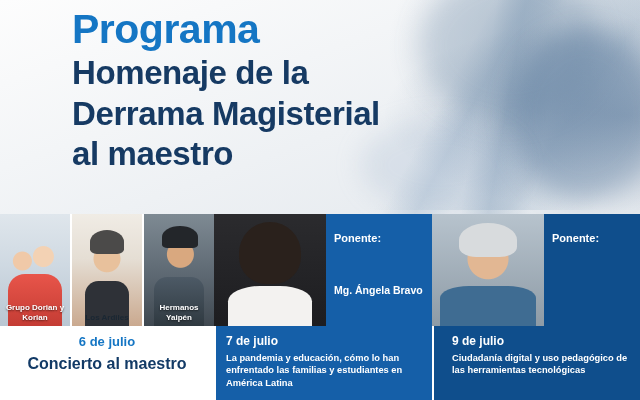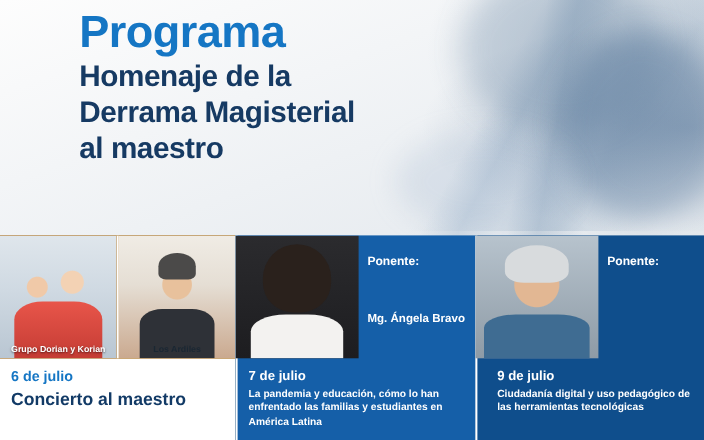--- a/index.html
+++ b/index.html
@@ -53,21 +53,21 @@
   }
   .h-prog {
     font-size: 41px;
     font-weight: bold;
     color: #1576c4;
     letter-spacing: -0.5px;
     line-height: 1.06;
     margin: 0 0 2px 0;
   }
   .h-line {
-    font-size: 27px;
+    font-size: 33px;
     font-weight: bold;
     color: #163a63;
     letter-spacing: -0.4px;
     line-height: 1.22;
     margin: 0;
   }
 
   
   .band {
     position: absolute;
@@ -90,21 +90,21 @@
     position: relative;
     height: 112px;
     overflow: hidden;
   }
   .panel-bottom {
     position: relative;
     height: 74px;
     padding: 8px 10px 0 10px;
     box-sizing: border-box;
   }
-  .panel-1 .panel-bottom { background: #ffffff; }
+  .panel-1 .panel-bottom { background: #ffffff; text-align: center; }
 
   
   .trio {
     display: flex;
     height: 112px;
   }
   .trio-cell {
     position: relative;
     flex: 1;
     overflow: hidden;
@@ -354,20 +354,24 @@
       <div class="panel-top">
         <div class="trio">
           <div class="trio-cell">
             <div class="photo-a"></div>
             <div class="trio-caption">Grupo Dorian y Korian</div>
           </div>
           <div class="trio-cell">
             <div class="photo-b"></div>
             <div class="trio-caption-dark">Los Ardiles</div>
           </div>
+          <div class="trio-cell">
+            <div class="photo-c"></div>
+            <div class="trio-caption">Hermanos Yaipén</div>
+          </div>
         </div>
       </div>
       <div class="panel-bottom">
         <div class="date-dark">6 de julio</div>
         <div class="title-dark">Concierto al maestro</div>
       </div>
     </div>
 
     <div class="panel panel-2">
       <div class="band-divider" style="left:0;"></div>

